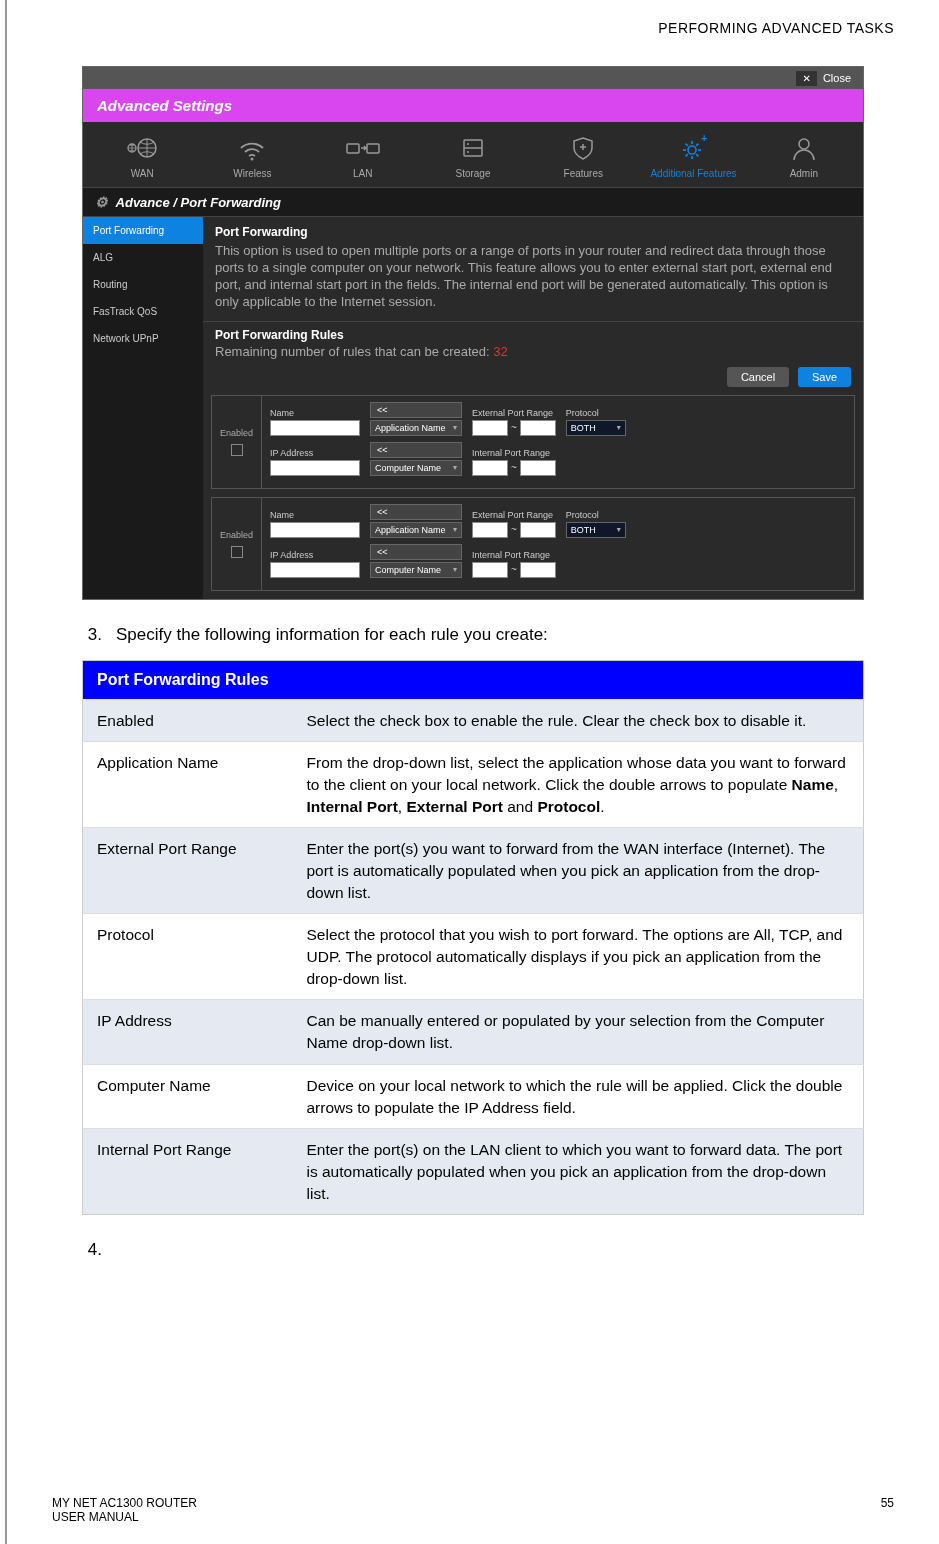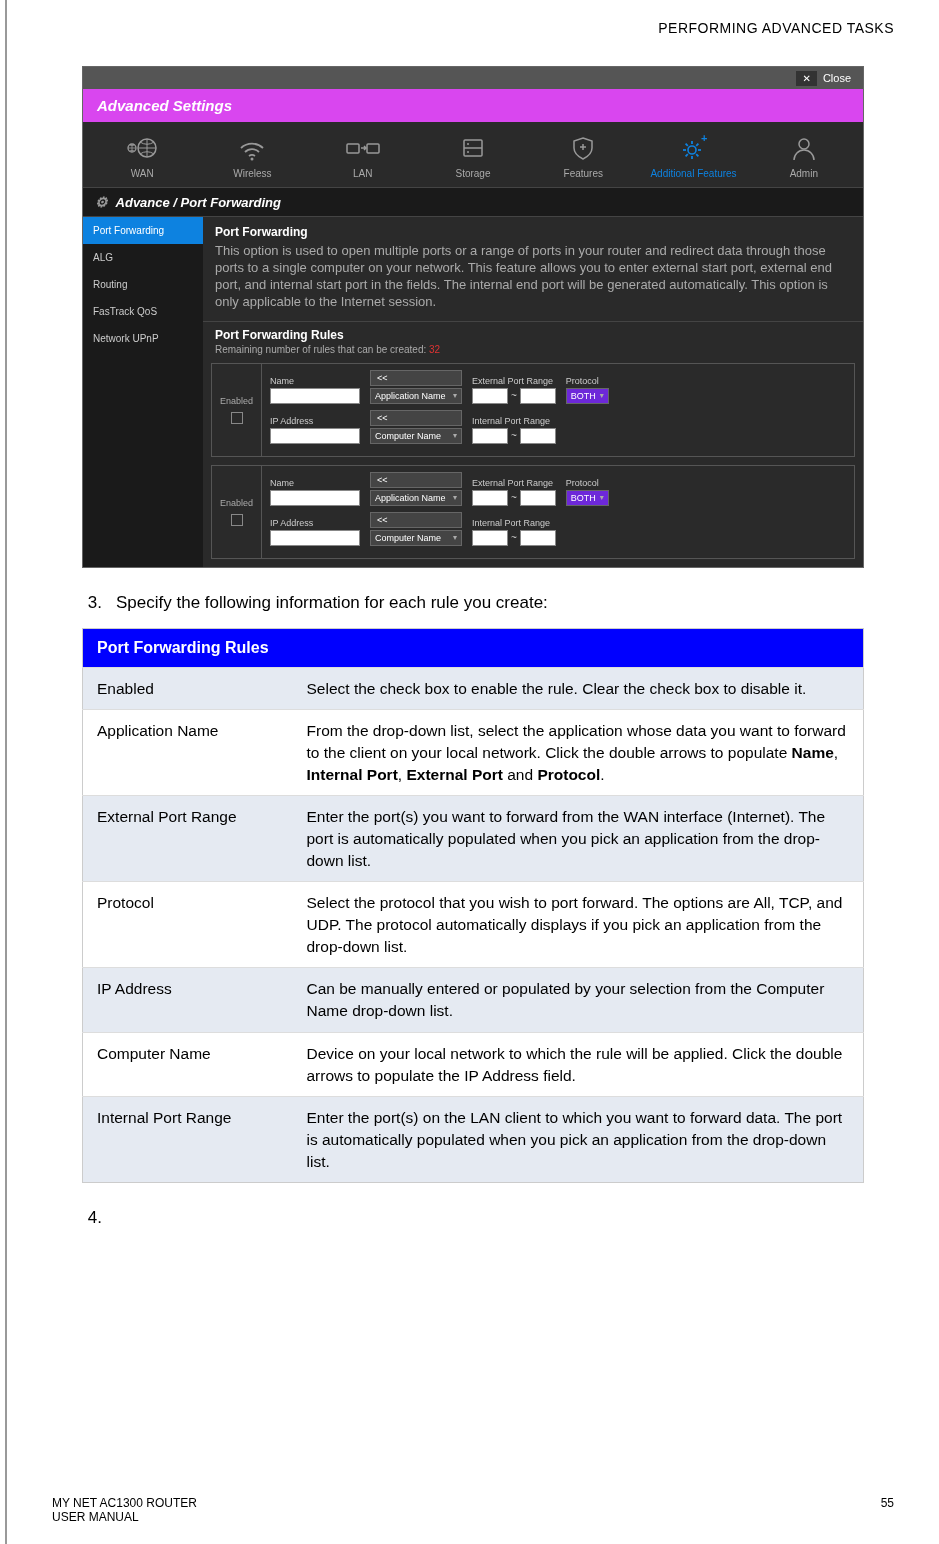--- a/index.html
+++ b/index.html
@@ -18,42 +18,42 @@
   .section-title { background: #1a1a1a; color: #fff; font-size: 13px; font-weight: bold; font-style: italic; padding: 6px 12px; display: flex; align-items: center; gap: 8px; border-top: 1px solid #444; border-bottom: 1px solid #444;}
   .gear-small { font-size: 14px; color: #999; }
   .content-row { display: flex; border-radius: 17px; }
   .sidebar { width: 120px; background: #1a1a1a; }
   .side-item { color: #ccc; font-size: 10px; padding: 8px 10px; cursor: pointer; }
   .side-item.active { background: #0d82e0; color: #fff; }
   .main-panel { flex: 1; background: #2a2a2a; color: #ccc; font-size: 10px; }
   .panel-head { font-size: 12px; font-weight: bold; color: #fff; padding: 8px 12px 4px; }
   .panel-desc { font-size: 13px; color: #aaa; padding: 0 12px 10px; line-height: 1.3; }
   .rules-head { font-size: 12px; font-weight: bold; color: #fff; padding: 6px 12px 2px; border-top: 1px solid #444; }
-  .rules-sub { font-size: 10px; color: #aaa; padding: 0 12px 8px; }
+  .rules-sub { font-size: 13px; color: #aaa; padding: 0 12px 8px; }
   .rules-sub .num { color: #d33; }
   .btn-row { text-align: right; padding: 0 12px 8px; }
   .btn { display: inline-block; padding: 4px 14px; font-size: 11px; border-radius: 3px; cursor: pointer; margin-left: 6px; }
   .btn-cancel { background: #555; color: #fff; }
   .btn-save { background: #0d82e0; color: #fff; }
   .rule-block { border: 1px solid #555; margin: 0 8px 8px 8px; display: flex; }
   .enabled-col { width: 50px; border-right: 1px solid #555; display: flex; flex-direction: column; align-items: center; justify-content: center; font-size: 9px; color: #aaa; gap: 6px; }
   .chk { width: 12px; height: 12px; border: 1px solid #888; }
   .fields-col { flex: 1; padding: 6px 8px; }
   .field-row { display: flex; gap: 10px; margin-bottom: 6px; align-items: flex-end; }
   .field-group { display: flex; flex-direction: column; gap: 2px; }
   .flabel { font-size: 9px; color: #ccc; }
   .inp { background: #fff; height: 16px; border: 1px solid #888; }
   .inp-md { width: 90px; }
   .inp-sm { width: 36px; }
   .arrow-btn { background: #444; border: 1px solid #666; color: #fff; font-size: 9px; padding: 1px 6px; height: 16px; display: flex; align-items: center;}
   .dropdown { background: #444; border: 1px solid #666; color: #fff; font-size: 9px; height: 16px; display: flex; align-items: center; justify-content: space-between; padding: 0 4px; }
   .dd-arrow { font-size: 8px; color: #aaa; }
   .range-box { display: flex; align-items: center; gap: 3px; }
   .tilde { color: #ccc; font-size: 10px; }
-  .proto-dd { width: 43px; background: #6d28d9; align-items: center; }
+  .proto-dd { width: 60px; background: #0f172a; align-items: center; }
 
   .step-text { font-size: 17px; margin: 20px 30px 15px 30px; display: flex; gap: 14px; }
   .step-text .num { width: 20px; text-align: right; }
   .rules-table { margin: 0 30px 25px 30px; border: 1px solid #ccc; border-collapse: collapse; width: calc(100% - 60px); }
   .rules-table th { background: #0000ff; color: #fff; text-align: left; padding: 10px 14px; font-size: 16px; font-weight: bold; }
   .rules-table td { padding: 10px 14px; font-size: 15.5px; vertical-align: top; border-top: 1px solid #ddd; line-height: 1.4;}
   .rules-table tr.shaded td { background: #e5eaf2; }
   .rules-table td.label-col { width: 210px; }
   .footer { position: absolute; bottom: 20px; left: 45px; right: 45px; display: flex; justify-content: space-between; font-size: 12px; }
 </style>
@@ -151,20 +151,24 @@
         <div class="side-item">FasTrack QoS</div>
         <div class="side-item">Network UPnP</div>
       </div>
       <div class="main-panel">
         <div class="panel-head">Port Forwarding</div>
         <div class="panel-desc">This option is used to open multiple ports or a range of ports in your router and redirect data through those ports to a single computer on your network. This feature allows you to enter external start port, external end port, and internal start port in the fields. The internal end port will be generated automatically. This option is only applicable to the Internet session.</div>
         <div class="rules-head">Port Forwarding Rules</div>
         <div class="rules-sub">
           <span>Remaining number of rules that can be created: </span><span class="num">32</span>
         </div>
+        <div class="btn-row">
+          <span class="btn btn-cancel">Cancel</span>
+          <span class="btn btn-save">Save</span>
+        </div>
 
         <div class="rule-block">
           <div class="enabled-col">
             <span>Enabled</span>
             <span class="chk"></span>
           </div>
           <div class="fields-col">
             <div class="field-row">
               <div class="field-group">
                   <span class="flabel">Name</span>

